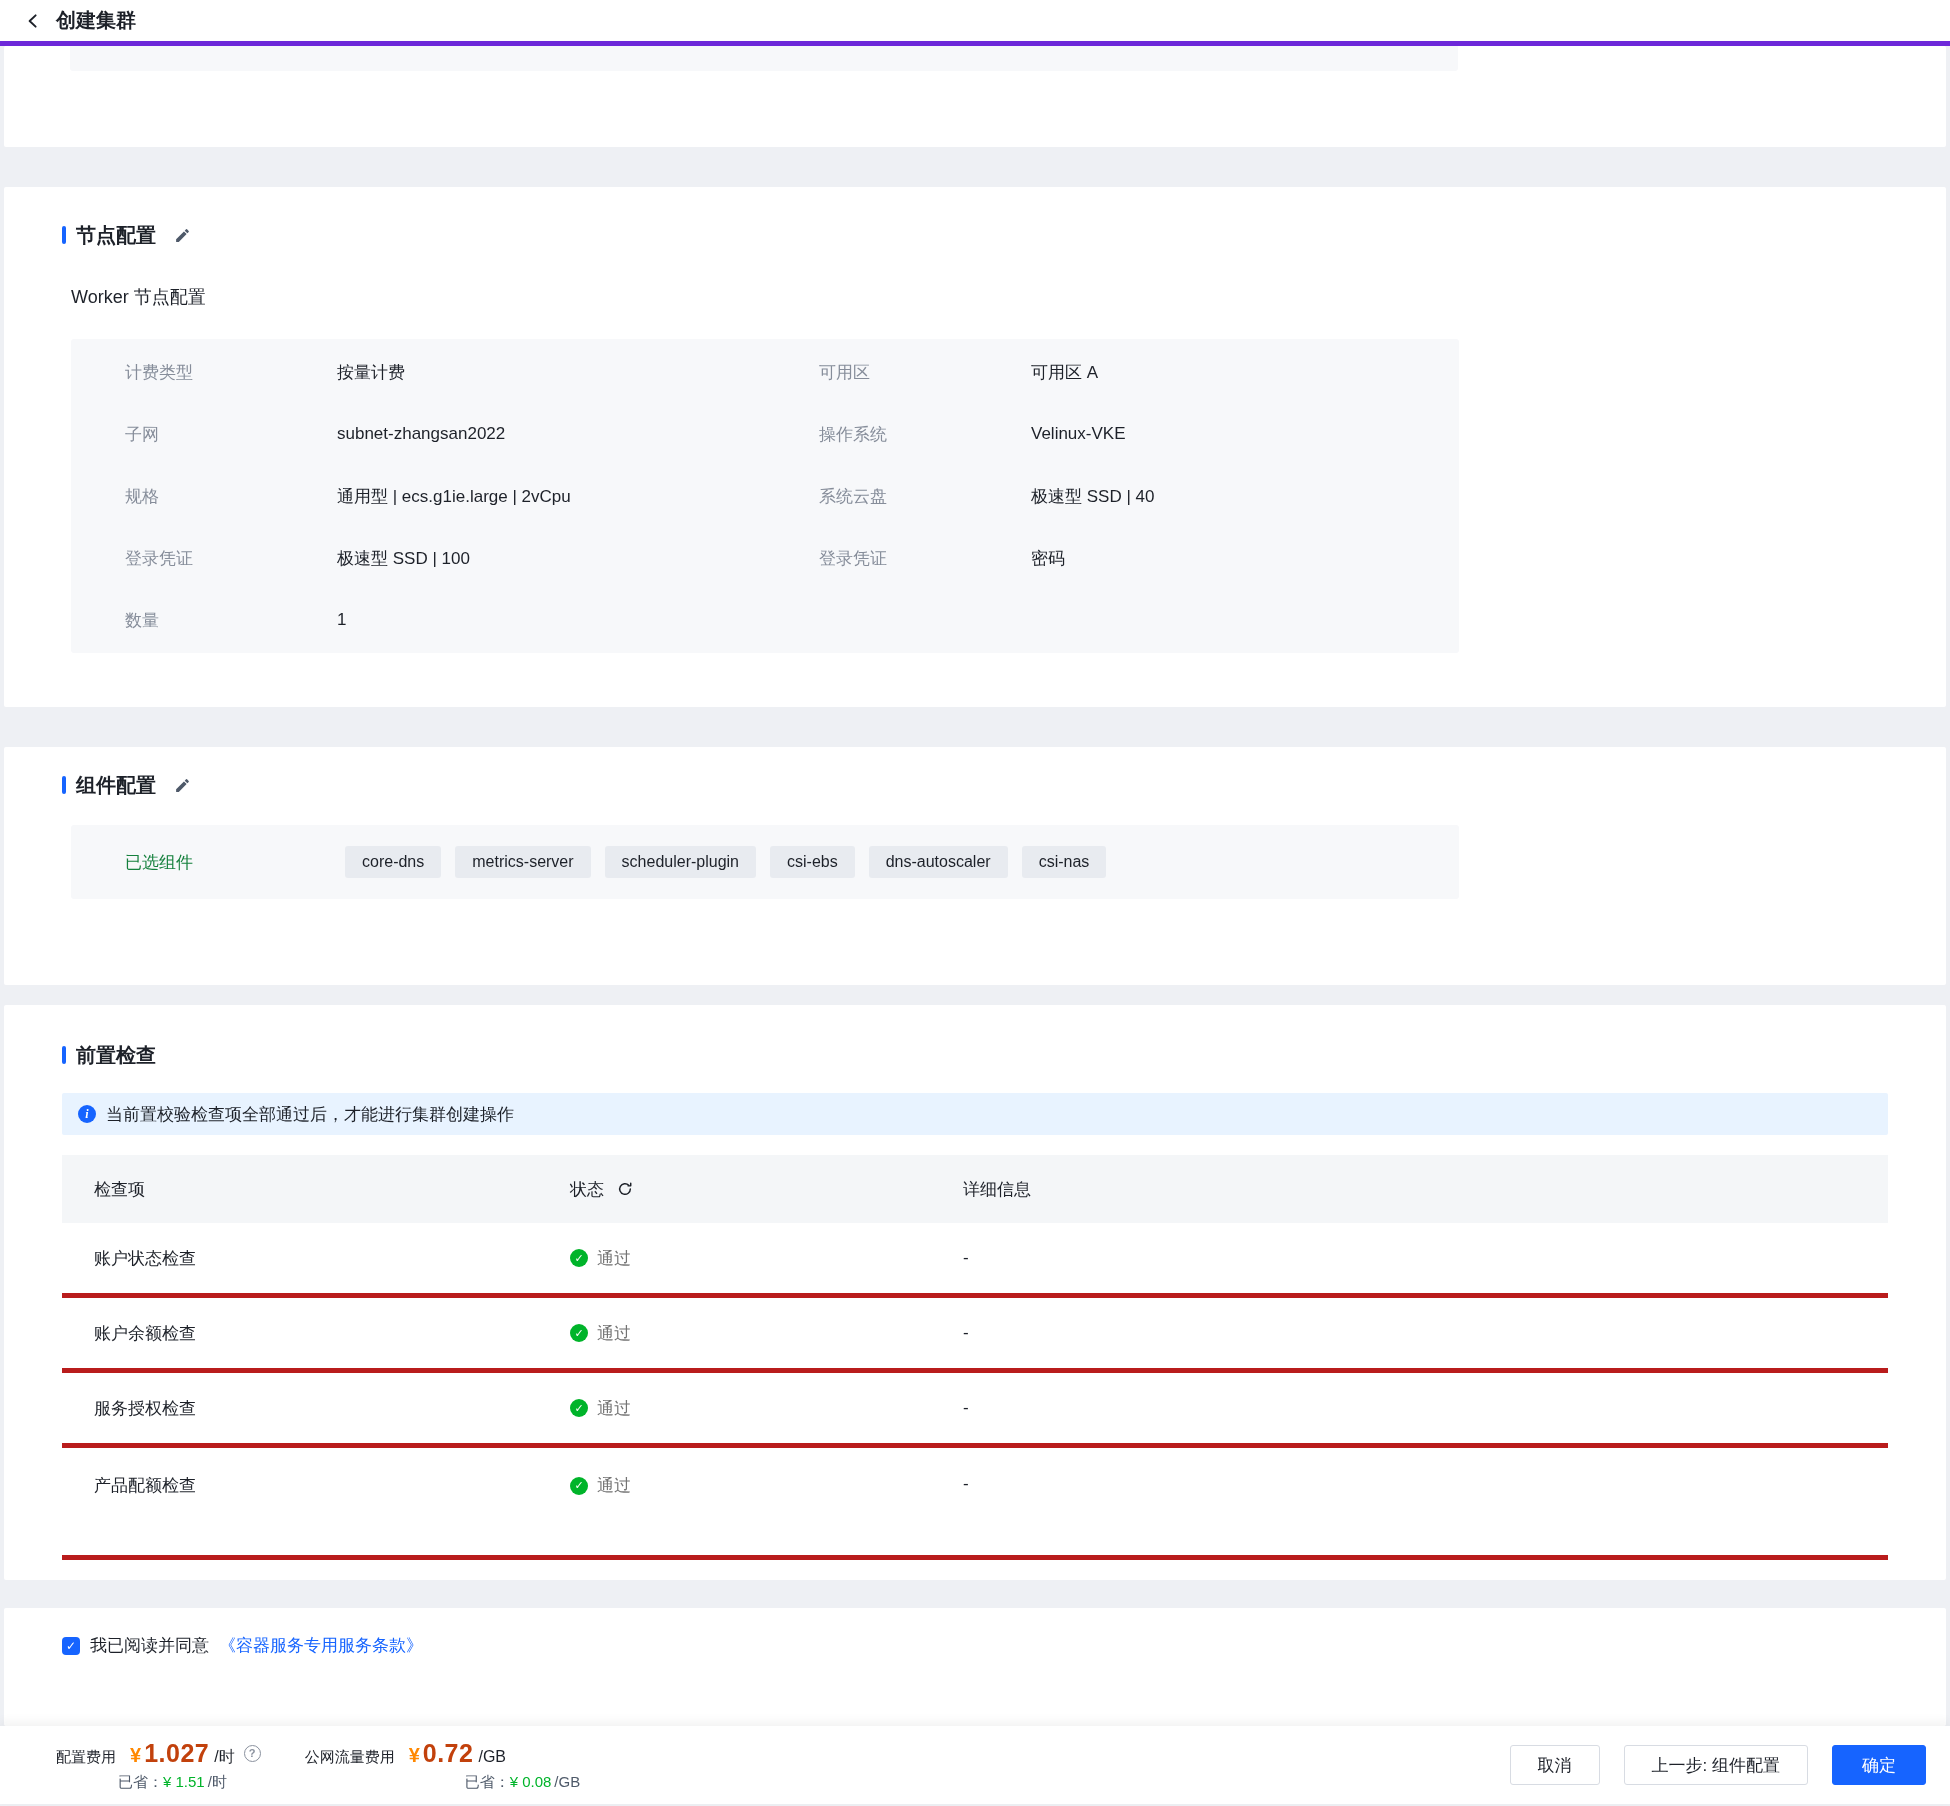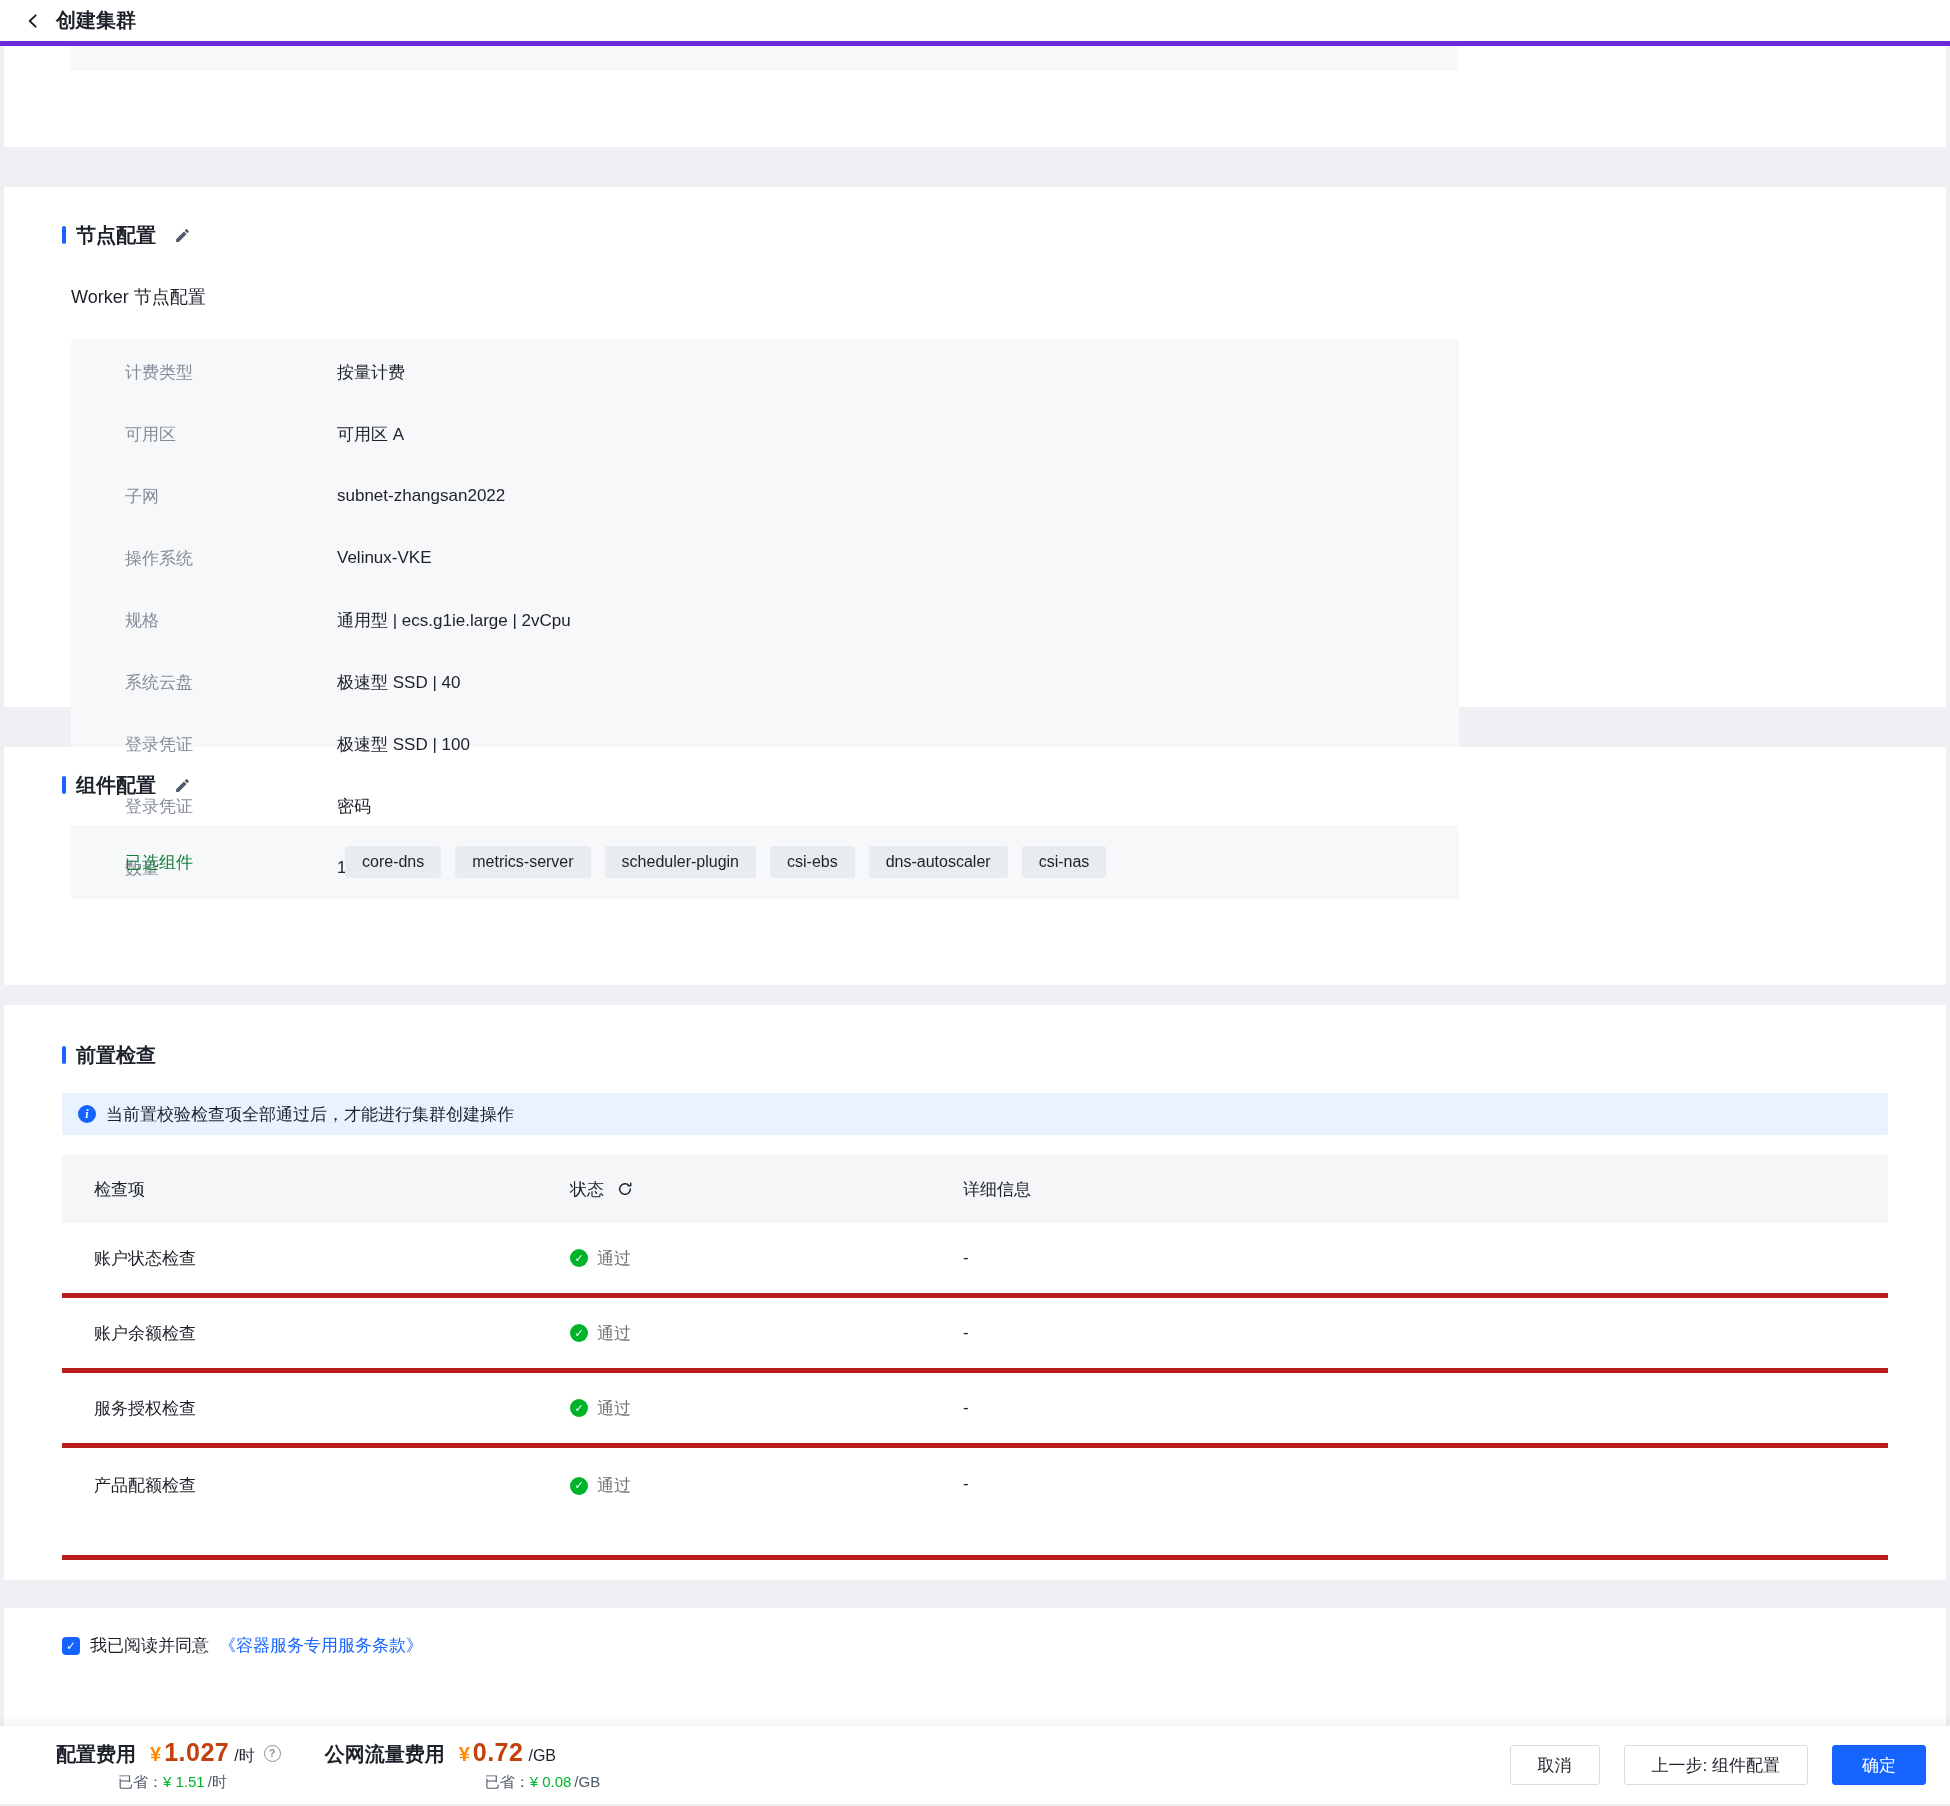--- a/index.html
+++ b/index.html
@@ -21,21 +21,21 @@
   .pre-card{margin-top:20px;height:575px;padding:38px 58px 0;}
   .agree-card{margin-top:28px;height:118px;padding:26px 58px 0;}
 
   .sec-head{display:flex;align-items:center;gap:10px;height:24px;}
   .sec-bar{width:4px;height:18px;background:#1664ff;border-radius:2px;flex:none;}
   .sec-title{font-size:20px;font-weight:700;}
   .edit-ic{margin-left:8px;color:#4e5969;cursor:pointer;display:flex;align-items:center;}
   .edit-ic svg{width:17px;height:17px;}
 
   .subsec{margin:38px 0 0 9px;font-size:18px;}
-  .kv-panel{margin:30px 0 0 9px;width:1388px;background:#f7f8fa;border-radius:3px;display:grid;grid-template-columns:1fr;padding:2px 0;}
+  .kv-panel{margin:30px 0 0 9px;width:1388px;background:#f7f8fa;border-radius:3px;display:grid;grid-template-columns:1fr 1fr;padding:2px 0;}
   .kv-item{height:62px;display:flex;align-items:center;padding-left:54px;font-size:17px;}
   .kv-label{width:212px;flex:none;color:#868d9a;}
   .kv-value{color:#1d2129;}
 
   .comp-panel{margin:28px 0 0 9px;width:1388px;height:74px;background:#f7f8fa;border-radius:3px;display:flex;align-items:center;padding-left:54px;font-size:17px;}
   .panel-label{width:220px;flex:none;color:#15803d;}
   .chips{display:flex;gap:14px;align-items:center;}
   .chip{background:#e8ebf0;border-radius:3px;padding:7px 17px;font-size:16px;color:#1d2129;white-space:nowrap;}
 
   .banner{margin-top:26px;height:42px;background:#e8f3ff;border-radius:2px;display:flex;align-items:center;padding-left:16px;gap:10px;font-size:17px;}
@@ -57,21 +57,21 @@
   .agree-row{display:flex;align-items:center;gap:10px;font-size:17px;}
   .checkbox{width:18px;height:18px;border-radius:4px;background:#1664ff;color:#fff;display:flex;align-items:center;justify-content:center;cursor:pointer;flex:none;}
   .checkbox i{font-style:normal;font-size:12px;font-weight:700;}
   .agree-link{color:#1664ff;text-decoration:none;cursor:pointer;}
 
   
   .footbar{height:78px;background:#fff;display:flex;align-items:center;padding:0 24px 0 56px;box-shadow:0 -4px 10px rgba(31,35,41,.06);position:relative;z-index:2;}
   .price-block{display:flex;flex-direction:column;}
   .block2{margin-left:44px;}
   .price-main{display:flex;align-items:baseline;}
-  .p-label{font-size:20px;font-weight:700;text-align:center;}
+  .p-label{font-size:15px;font-weight:400;text-align:center;}
   .p-cur{color:#ff8800;font-size:20px;font-weight:700;margin:0 3px 0 14px;}
   .p-amt{color:#c2410c;font-size:25px;font-weight:700;letter-spacing:.5px;}
   .p-unit{font-size:16px;margin-left:5px;}
   .q-ic{width:17px;height:17px;border:1px solid #8a919e;border-radius:50%;color:#8a919e;display:flex;align-items:center;justify-content:center;margin-left:9px;align-self:center;cursor:pointer;flex:none;}
   .q-ic i{font-style:normal;font-size:11px;font-weight:700;}
   .price-saved{margin-top:5px;font-size:15px;display:flex;}
   .saved1{margin-left:62px;}
   .saved2{margin-left:160px;}
   .s-pre{color:#4e5969;}
   .s-amt{color:#00b42a;}

